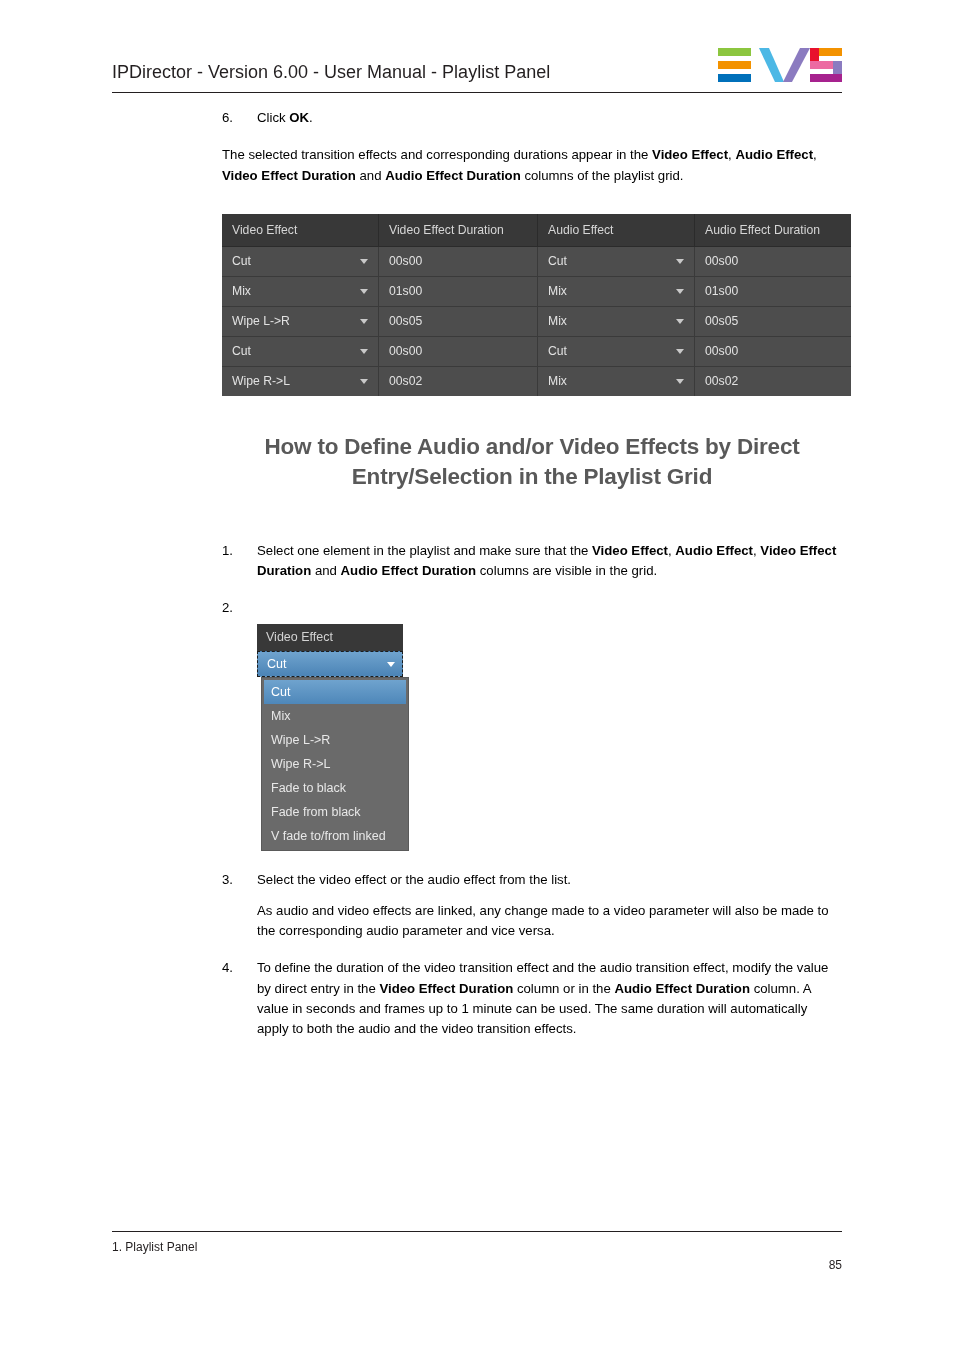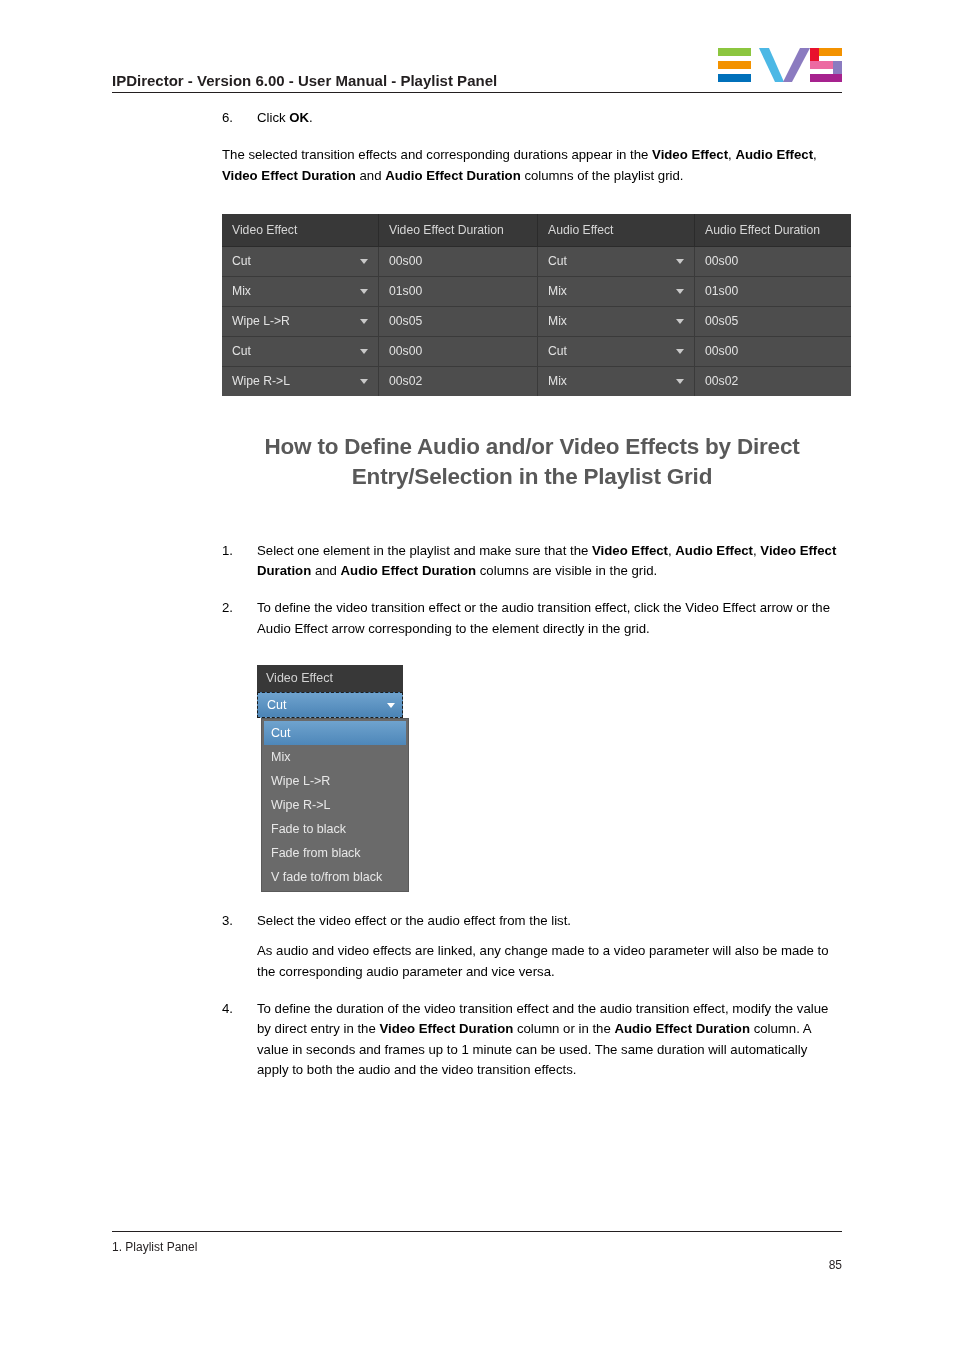--- a/index.html
+++ b/index.html
@@ -27,23 +27,23 @@
   .header {
     position: absolute;
     left: 112px;
     top: 44px;
     width: 730px;
     height: 48px;
   }
   .header-title {
     position: absolute;
     left: 0;
-    top: 28px;
-    font-size: 15px;
-    font-weight: bold;
+    top: 18px;
+    font-size: 18px;
+    font-weight: normal;
     color: #231f20;
     letter-spacing: 0px;
     white-space: nowrap;
   }
   .header-rule {
     position: absolute;
     left: 112px;
     top: 92px;
     width: 730px;
     height: 1.4px;
@@ -383,42 +383,42 @@
 
     <div class="gap-m"></div>
 
     <p class="numbered">
       <span class="num">1.</span><span>Select one element in the playlist and make sure that the </span><b>Video Effect</b><span>, </span><b>Audio Effect</b><span>, </span><b>Video Effect Duration</b><span> and </span><b>Audio Effect Duration</b><span> columns are visible in the grid.</span>
     </p>
 
     <div class="gap-m"></div>
 
     <p class="numbered">
-      <span class="num">2.</span><span>To define the video transition effect or the audio transition effect, click the Video Effect arrow or the Audio Effect arrow corresponding to the element directly in the grid.</span>
+      <span class="num">2.</span>
     </p>
 
     <div class="gap-s"></div>
 
 
     <div style="height:16px"></div>
 
     <div class="dropdown-shot">
       <div class="dd-header">Video Effect</div>
       <div class="dd-selected">
         <span>Cut</span>
         <span class="caret"></span>
       </div>
       <div class="dd-list">
         <div class="dd-item selected">Cut</div>
         <div class="dd-item">Mix</div>
         <div class="dd-item">Wipe L-&gt;R</div>
         <div class="dd-item">Wipe R-&gt;L</div>
         <div class="dd-item">Fade to black</div>
         <div class="dd-item">Fade from black</div>
-        <div class="dd-item">V fade to/from black</div>
+        <div class="dd-item">V fade to/from linked</div>
       </div>
     </div>
 
     <div style="height:19px"></div>
 
     <p class="numbered">
       <span class="num">3.</span><span>Select the video effect or the audio effect from the list.</span>
     </p>
 
     <div class="gap-s"></div>

